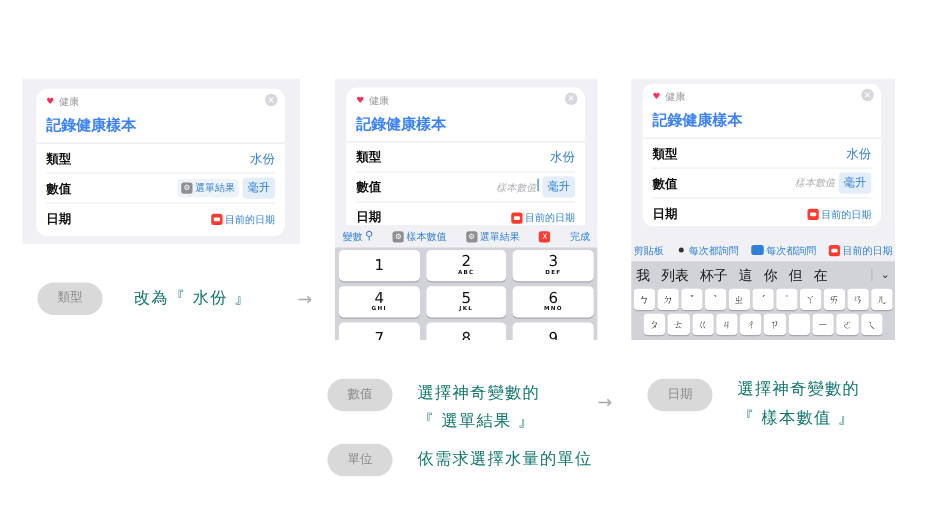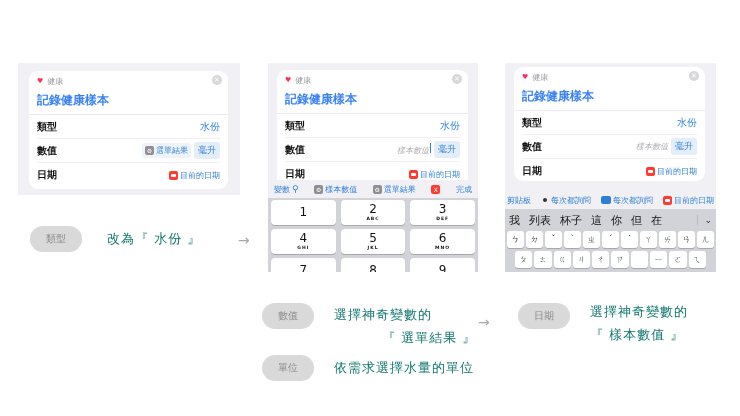--- a/index.html
+++ b/index.html
@@ -266,21 +266,21 @@
     </div>
   </div>
 </div>
 
 <div class="pill" style="left:30px; top:226px;">類型</div>
 <div class="note" style="left:107px; top:228px;">改為『 水份 』</div>
 <div class="arrow" style="left:238px; top:233px;">→</div>
 
 <div class="pill" style="left:262px; top:303px;">數值</div>
 <div class="note" style="left:334px; top:304px;">選擇神奇變數的</div>
-<div class="note" style="left:334px; top:327px;margin-left:48px;">『 選單結果 』</div>
+<div class="note" style="left:334px; top:327px;">『 選單結果 』</div>
 <div class="arrow" style="left:478px; top:315px;">→</div>
 
 <div class="pill" style="left:262px; top:355px;">單位</div>
 <div class="note" style="left:334px; top:357px;">依需求選擇水量的單位</div>
 
 <div class="pill" style="left:518px; top:303px;">日期</div>
 <div class="note" style="left:590px; top:301px;">選擇神奇變數的</div>
 <div class="note" style="left:590px; top:324px;">『 樣本數值 』</div>
 
 </body></html>

